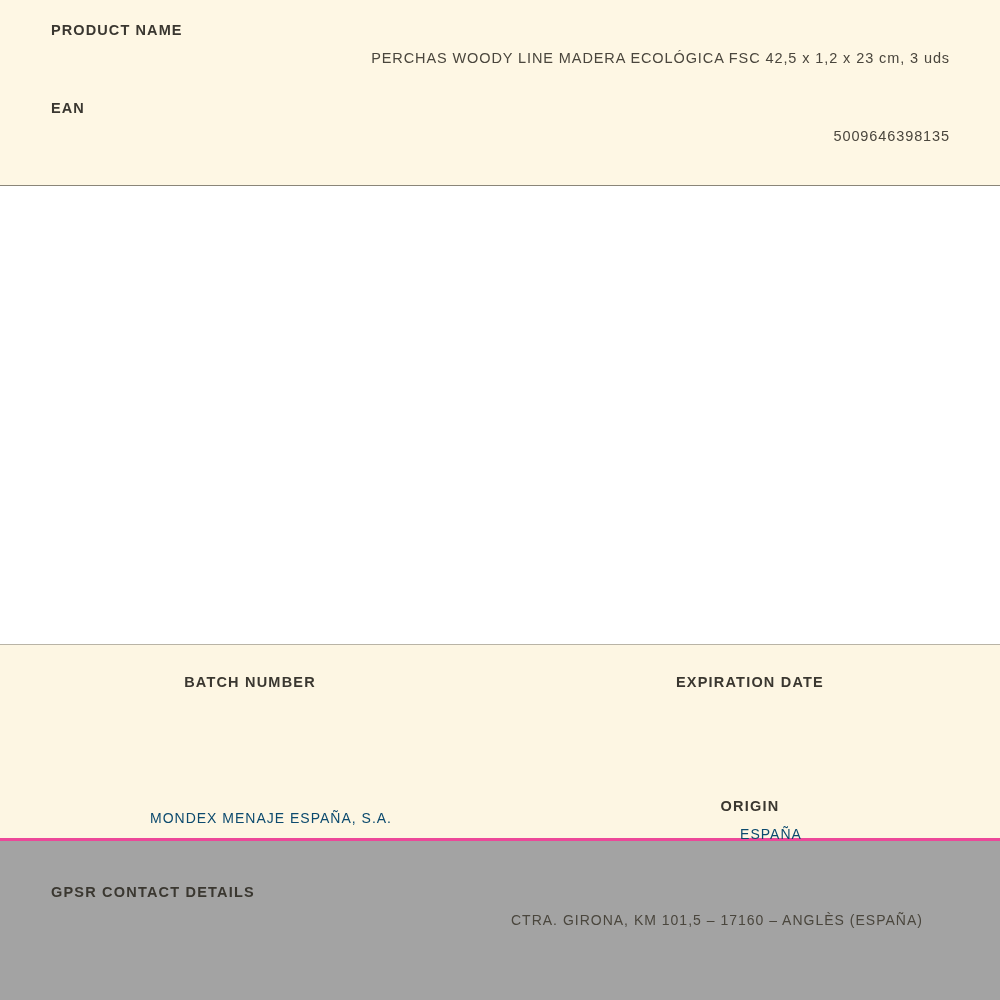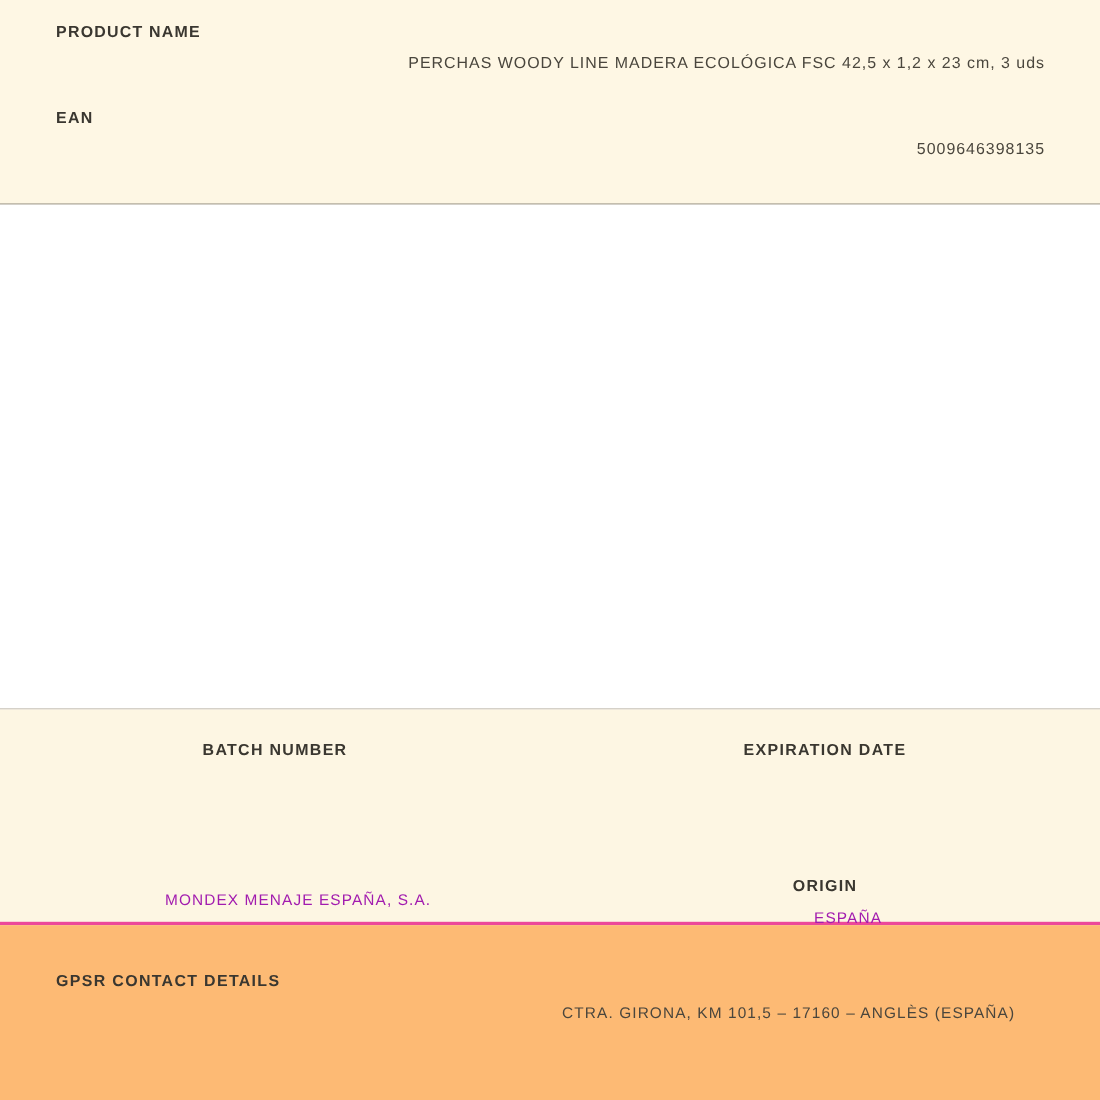--- a/index.html
+++ b/index.html
@@ -95,36 +95,36 @@
     font-size: 14.5px;
     font-weight: bold;
     letter-spacing: 1.2px;
     text-transform: uppercase;
     color: #3a3730;
     margin: 0;
   }
   .cell-value {
     font-size: 14px;
     letter-spacing: 1px;
-    color: #a21caf;
+    color: #0c4a6e;
     margin: 12px 0 0 0;
     padding-left: 42px;
   }
   .cell-value.empty {
     min-height: 14px;
   }
 
   
   .gpsr-block {
     position: absolute;
     left: 0;
     top: 841px;
     width: 1000px;
     height: 159px;
-    background: #fdba74;
+    background: #a3a3a3;
     box-sizing: border-box;
   }
   .gpsr-label {
     position: absolute;
     left: 51px;
     top: 43px;
     font-size: 14.5px;
     font-weight: bold;
     letter-spacing: 1.2px;
     text-transform: uppercase;

